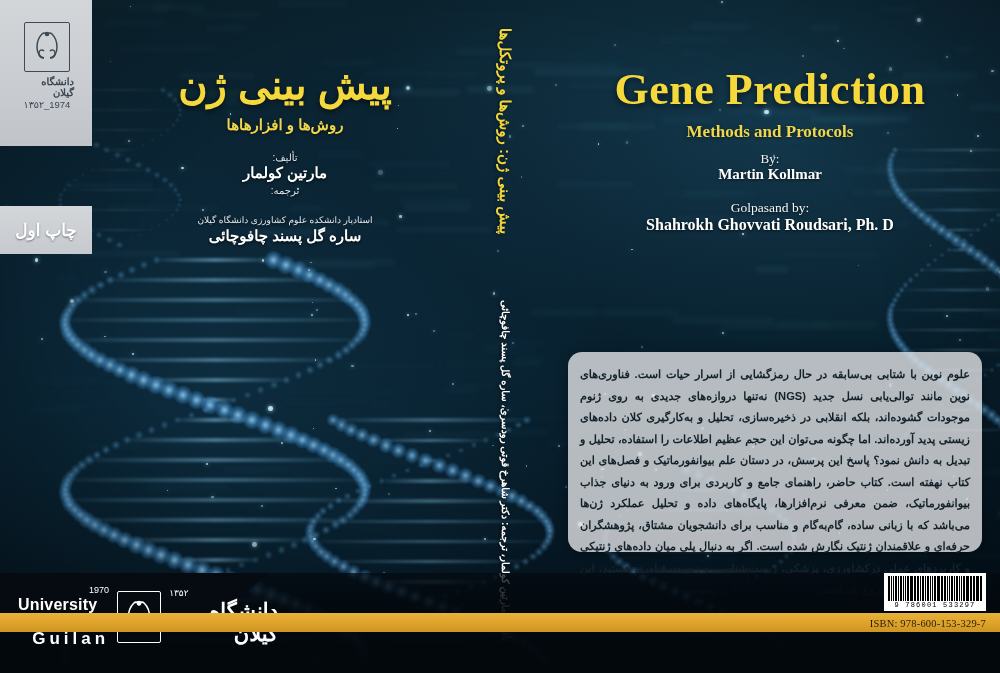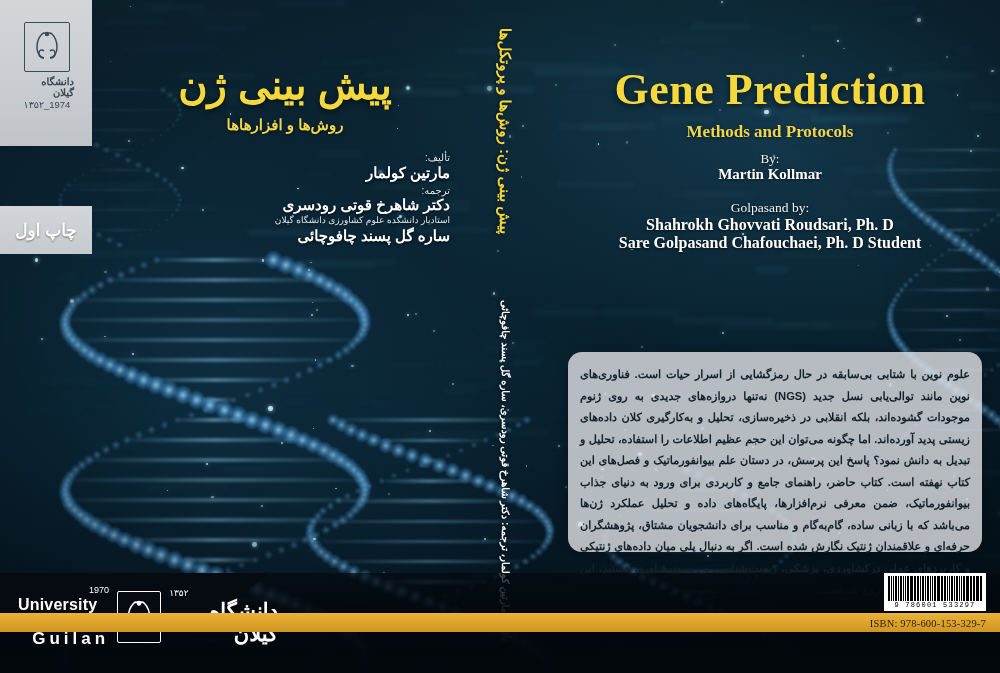--- a/index.html
+++ b/index.html
@@ -133,21 +133,21 @@
     position:absolute;left:120px;top:62px;width:330px;text-align:center;
     direction:rtl;font-size:40px;font-weight:bold;color:#f5d93c;
     text-shadow:0 2px 6px rgba(0,0,0,.6);line-height:1.15;
   }
   .subtitle-fa{
     position:absolute;left:120px;top:116px;width:330px;text-align:center;
     direction:rtl;font-size:15px;font-weight:bold;color:#f0d64a;
     text-shadow:0 1px 4px rgba(0,0,0,.6);
   }
   .fa-line{
-    position:absolute;left:120px;width:330px;direction:rtl;
+    position:absolute;left:120px;width:330px;text-align:center;direction:rtl;
     color:#ffffff;text-shadow:0 1px 3px rgba(0,0,0,.75);
   }
   .lbl{font-size:10px;color:#dfe8ee;}
   .nm{font-size:15px;font-weight:bold;}
   .aff{font-size:9px;color:#e2eaf0;}
 
   
   .desc-box{
     position:absolute;left:568px;top:352px;width:414px;height:200px;
     background:rgba(226,228,230,.80);
@@ -1079,41 +1079,39 @@
     <div class="fa-name">دانشگاه گیلان</div>
     <div class="yr">۱۳۵۲_1974</div>
   </div>
 
   <div class="title-fa">پیش بینی ژن</div>
   <div class="subtitle-fa">روش‌ها و افزارها‌ها</div>
 
   <div class="fa-line lbl" style="top:152px;">تألیف:</div>
   <div class="fa-line nm" style="top:164px;">مارتین کولمار</div>
   <div class="fa-line lbl" style="top:185px;">ترجمه:</div>
-  <div class="fa-line nm" style="top:196px;">دکتر شاهرخ قوتی رودسری</div>
   <div class="fa-line aff" style="top:215px;">استادیار دانشکده علوم کشاورزی دانشگاه گیلان</div>
   <div class="fa-line nm" style="top:227px;">ساره گل پسند چافوچائی</div>
 
   <div class="silver-edition">
     <span class="edition-txt">چاپ اول</span>
   </div>
 
 
   <div class="spine">
     <div class="spine-title">پیش بینی ژن: روش‌ها و پروتکل‌ها</div>
     <div class="spine-authors">تألیف: مارتین کولمار، ترجمه: دکتر شاهرخ قوتی رودسری، ساره گل پسند چافوچائی</div>
   </div>
 
   <div class="title-en">Gene Prediction</div>
   <div class="subtitle-en">Methods and Protocols</div>
   <div class="by-label">By:</div>
   <div class="author-en">Martin Kollmar</div>
   <div class="trans-label">Golpasand by:</div>
   <div class="trans1">Shahrokh Ghovvati Roudsari, Ph. D</div>
-  <div class="trans2">Sare Golpasand Chafouchaei, Ph. D Student</div>
 
   <div class="desc-box"></div>
   <div class="desc-txt">علوم نوین با شتابی بی‌سابقه در حال رمزگشایی از اسرار حیات است. فناوری‌های نوین مانند توالی‌یابی نسل جدید (NGS) نه‌تنها دروازه‌های جدیدی به روی ژنوم موجودات گشوده‌اند، بلکه انقلابی در ذخیره‌سازی، تحلیل و به‌کارگیری کلان داده‌های زیستی پدید آورده‌اند. اما چگونه می‌توان این حجم عظیم اطلاعات را استفاده، تحلیل و تبدیل به دانش نمود؟ پاسخ این پرسش، در دستان علم بیوانفورماتیک و فصل‌های این کتاب نهفته است. کتاب حاضر، راهنمای جامع و کاربردی برای ورود به دنیای جذاب بیوانفورماتیک، ضمن معرفی نرم‌افزارها، پایگاه‌های داده و تحلیل عملکرد ژن‌ها می‌باشد که با زبانی ساده، گام‌به‌گام و مناسب برای دانشجویان مشتاق، پژوهشگران حرفه‌ای و علاقمندان ژنتیک نگارش شده است. اگر به دنبال پلی میان داده‌های ژنتیکی و کاربردهای عملی درکشاورزی، پزشکی، زیست‌شناسی و زیست فناوری هستید، این کتاب همان نقطهٔ شروع شماست.</div>
 
   <div class="bottom-plate"></div>
   <div class="plate-notch"></div>
 
   <div class="logo-bottom">
     <div class="lb-en">
       <span class="yr">1970</span>

